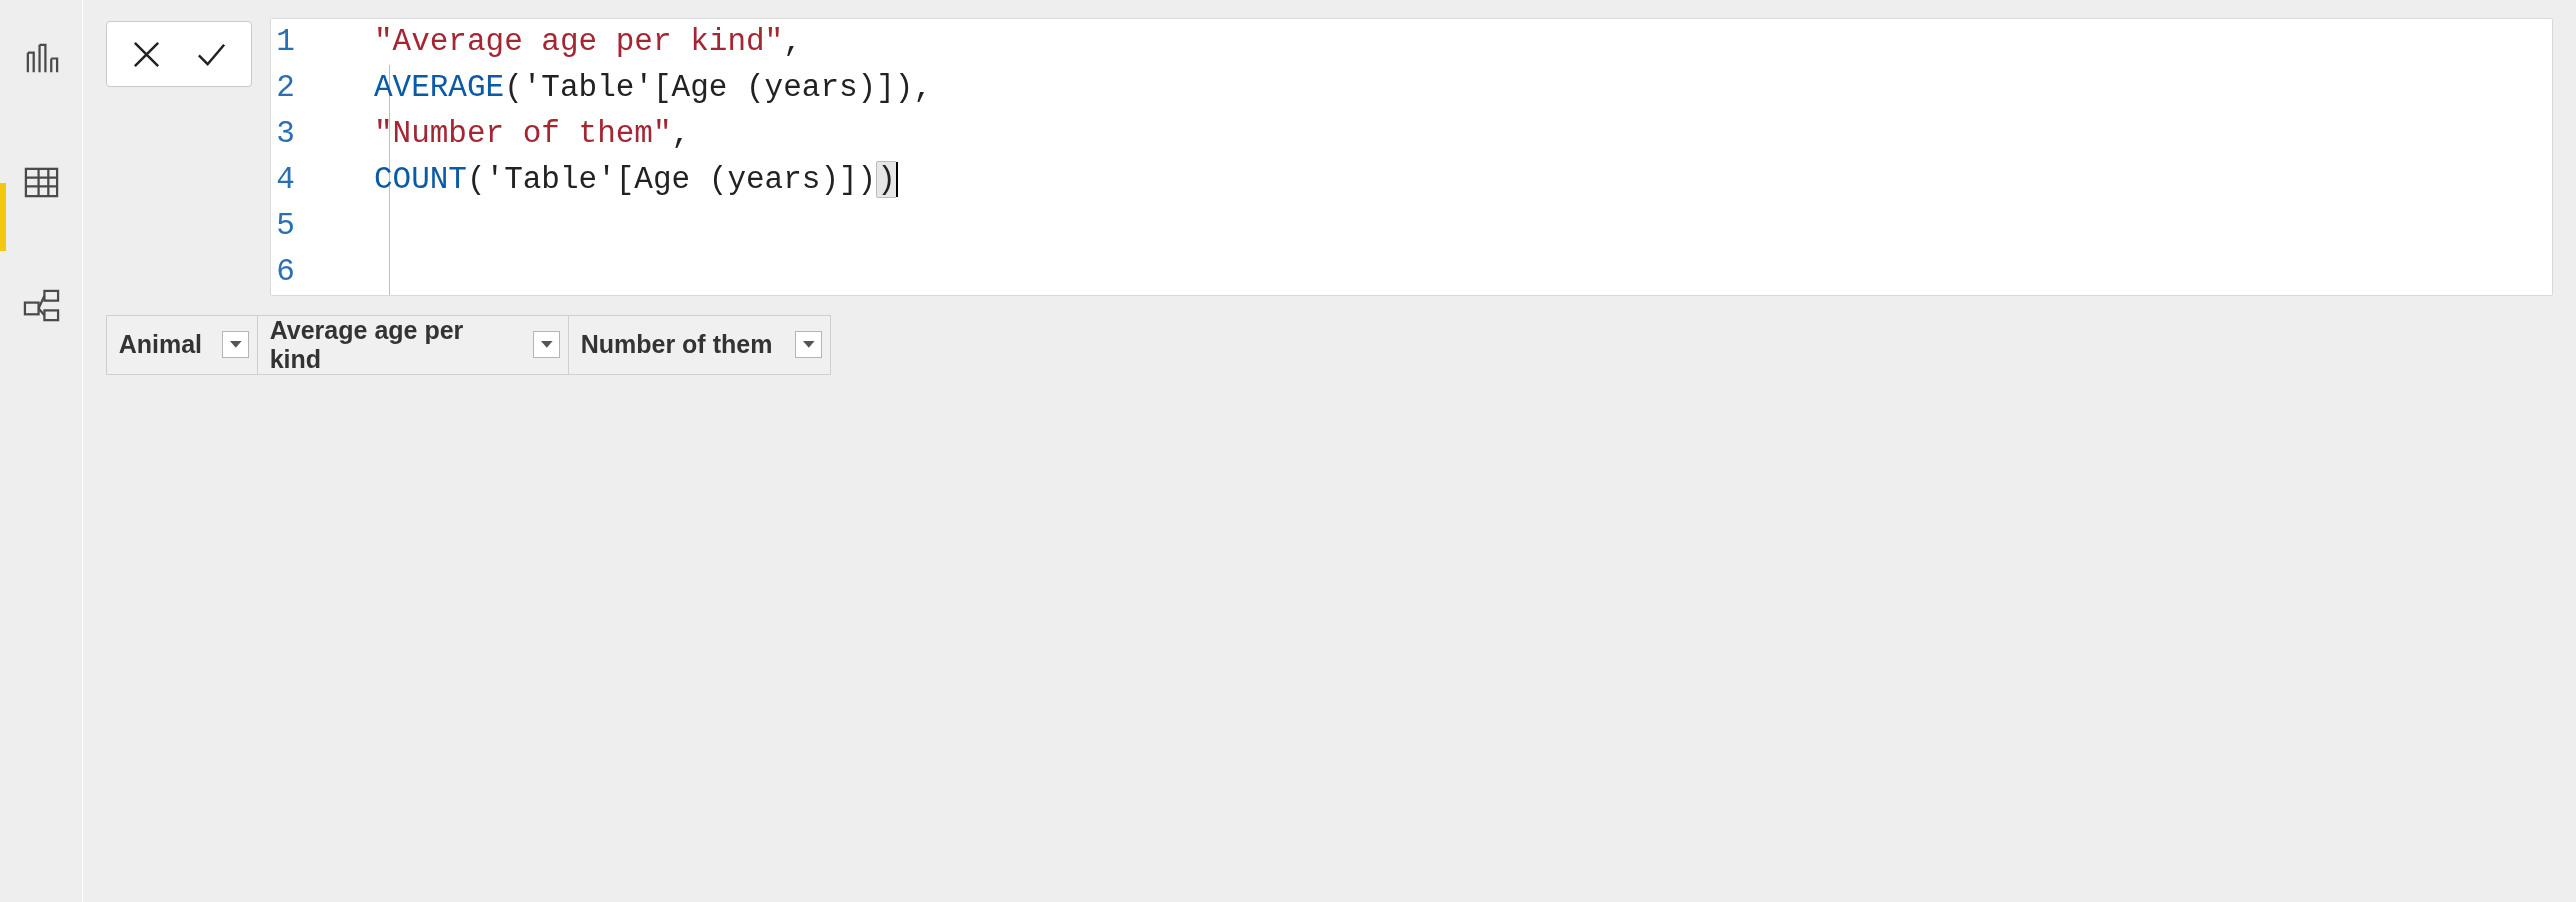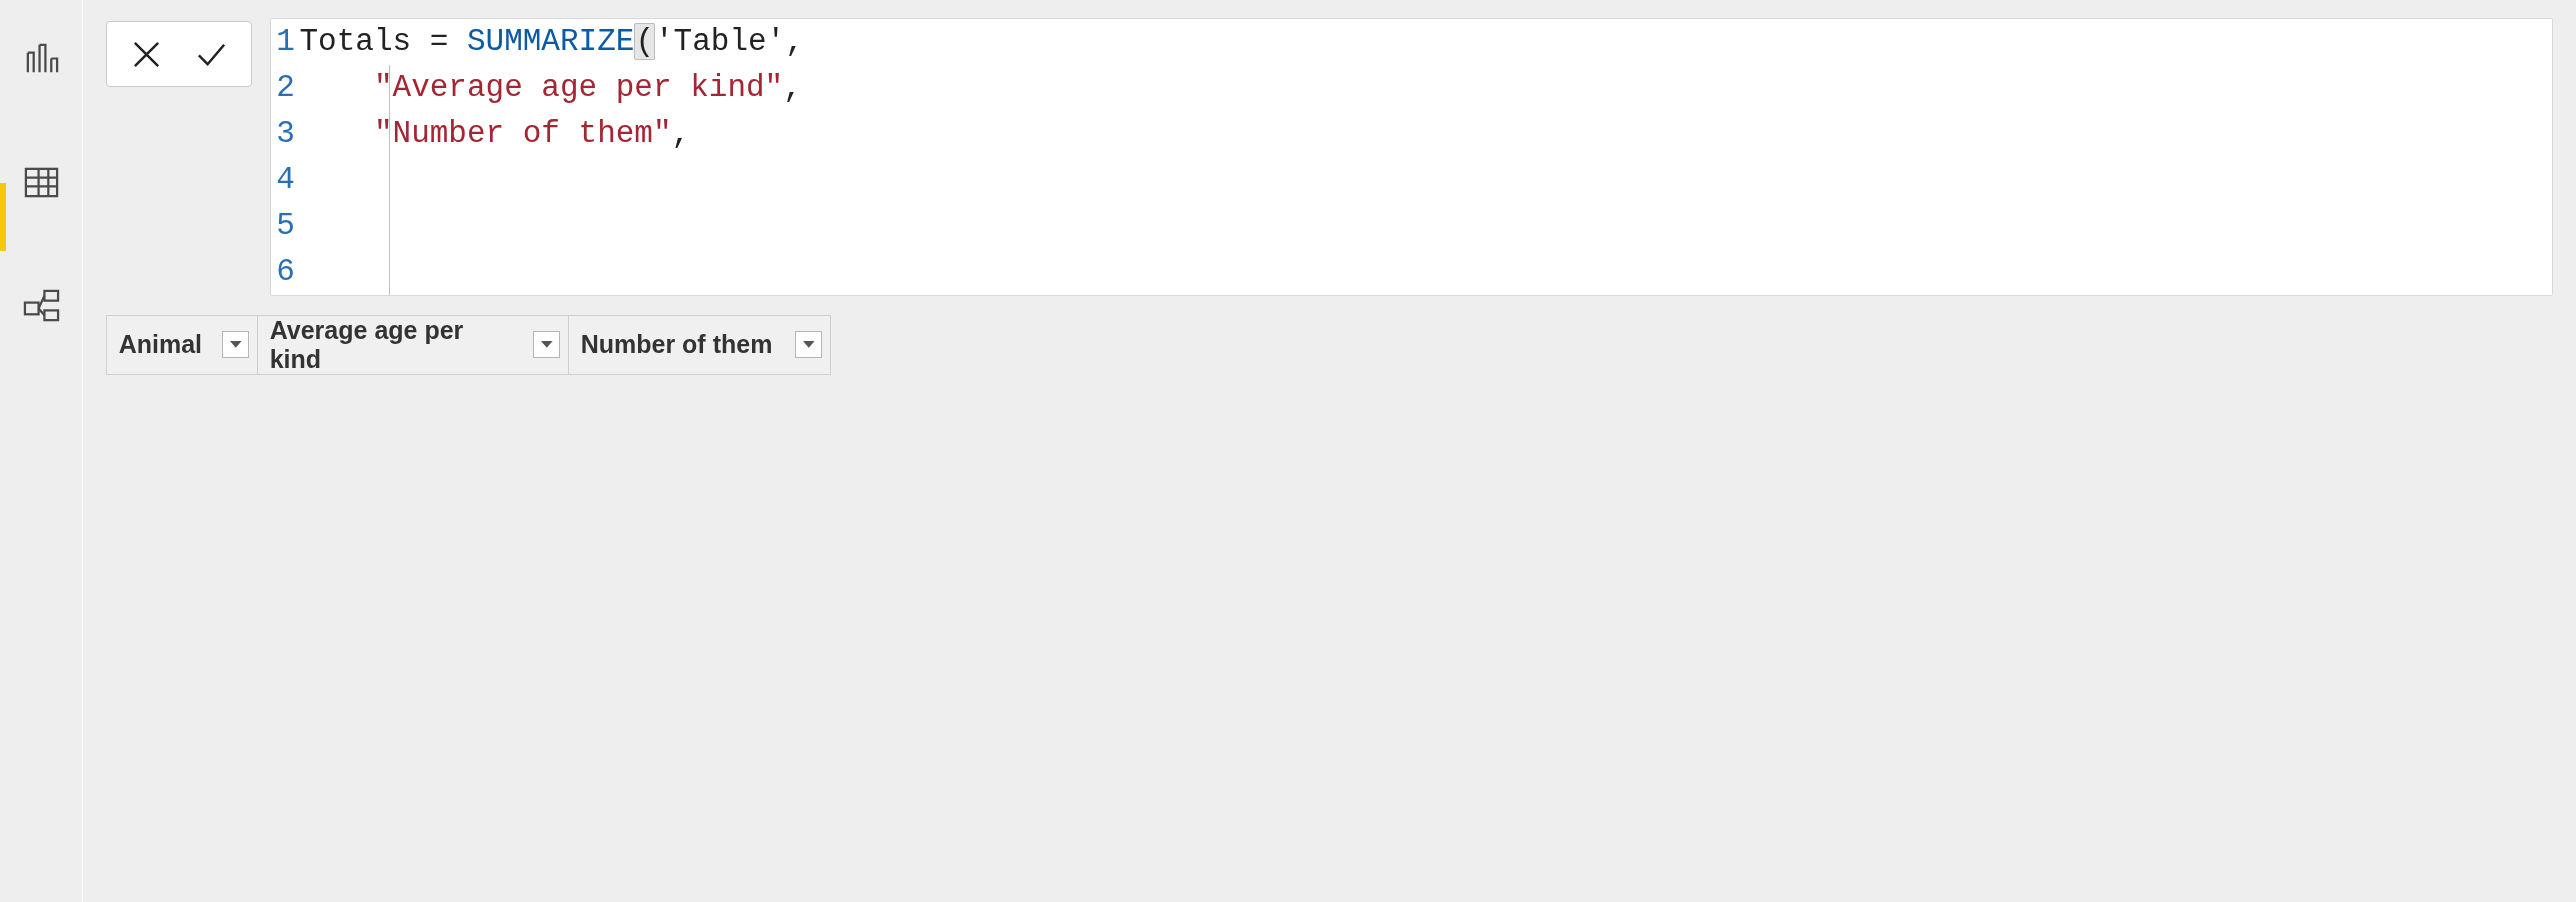--- a/index.html
+++ b/index.html
@@ -196,23 +196,24 @@
         <div class="gutter" id="gutter">
             <div>1</div>
             <div>2</div>
             <div>3</div>
             <div>4</div>
             <div>5</div>
             <div>6</div>
           </div>
         <div class="code-area" id="code-area">
           <div class="indent-guide"></div>
-        <div class="code-line"><span class="line-inner"><span class="tk-plain">Totals = </span><span class="tk-func">SUMMARIZE</span><span class="tk-plain tk-bracket-hl">(</span><span class="tk-plain">'Table',</span></span></div>
             <div class="code-line"><span class="line-inner"><span class="tk-plain">    </span><span class="tk-str">"Average age per kind"</span><span class="tk-plain">,</span></span></div>
+            <div class="code-line"><span class="line-inner"><span class="tk-plain">    </span><span class="tk-func">AVERAGE</span><span class="tk-plain">('Table'[Age (years)]),</span></span></div>
             <div class="code-line"><span class="line-inner"><span class="tk-plain">    </span><span class="tk-str">"Number of them"</span><span class="tk-plain">,</span></span></div>
+            <div class="code-line"><span class="line-inner"><span class="tk-plain">    </span><span class="tk-func">COUNT</span><span class="tk-plain">('Table'[Age (years)])</span><span class="tk-plain tk-bracket-hl">)</span><span class="caret"></span></span></div>
           </div>
       </div>
     </div>
 
     <table class="data-grid" id="data-grid">
       <thead>
           <tr id="grid-head-row">
             <th class="col-animal">
               <div class="th-inner">
                 <span>Animal</span>

